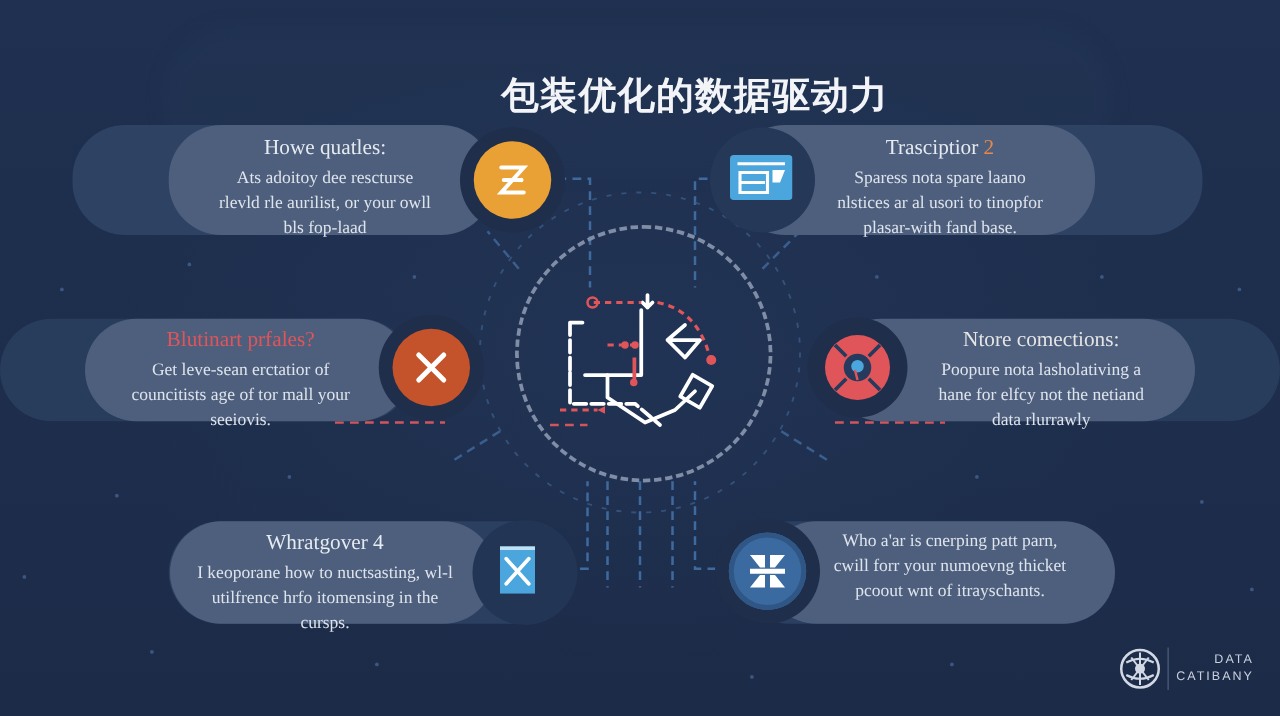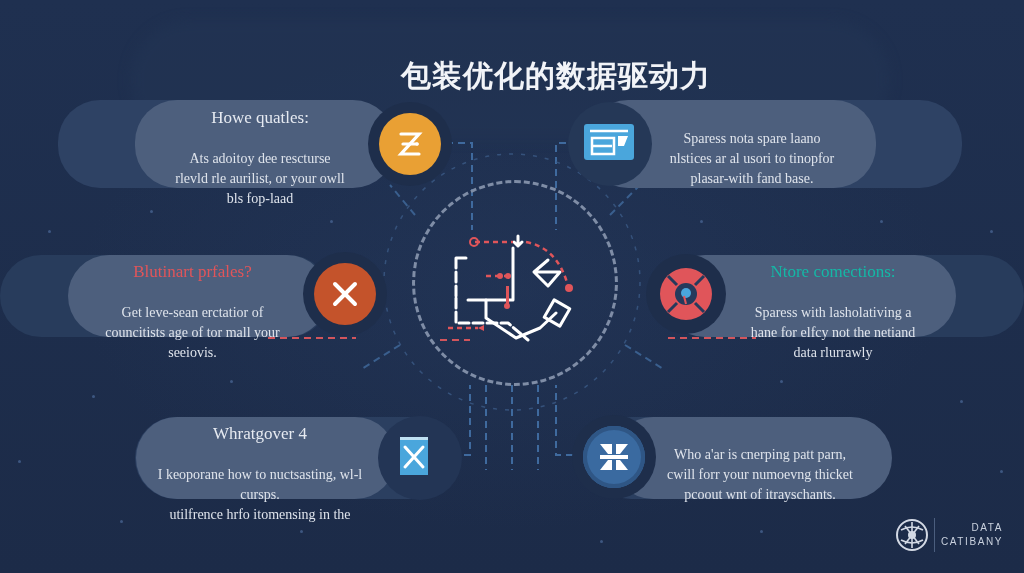--- a/index.html
+++ b/index.html
@@ -32,21 +32,21 @@
   .pill-outer {
     position: absolute; background: #2e4264; border-radius: 42px;
   }
   .pill-inner {
     position: absolute; background: #4d5f7d; border-radius: 42px;
   }
   .card-text {
     position: absolute; text-align: center; color: #e6eaf1; font-family: Liberation Serif, serif;
   }
   .card-title { font-size: 17px; margin-bottom: 5px; }
-  .card-body { font-size: 14px; line-height: 20px; color: #dfe4ec; margin-top: 21px; }
+  .card-body { font-size: 14px; line-height: 20px; color: #dfe4ec; }
   .icon-ring {
     position: absolute; width: 84px; height: 84px; border-radius: 50%;
     background: #1e2e4b;
   }
   .icon-disc {
     position: absolute; left: 11px; top: 11px; width: 62px; height: 62px; border-radius: 50%;
     display: flex; align-items: center; justify-content: center;
   }
 
   
@@ -161,20 +161,24 @@
           <circle cx="24" cy="17" r="1.8" fill="#fff"></circle>
         </svg>
     </div>
   </div>
 </div>
 
 <div class="card">
   <div class="pill-outer" style="left:632px;top:100px;width:330px;height:88px"></div>
   <div class="pill-inner" style="left:586px;top:100px;width:290px;height:88px"></div>
   <div class="card-text" style="left:642px;top:108px;width:220px">
+    <div class="card-title">
+      <span>Trasciptior</span>
+      <span style="color:#e9884a">2</span>
+    </div>
     <div class="card-body">
       <div>Sparess nota spare laano</div>
       <div>nlstices ar al usori to tinopfor</div>
       <div>plasar-with fand base.</div>
     </div>
   </div>
   <div class="icon-ring" style="left:568px;top:102px;background:#253857"></div>
   <svg style="position:absolute;left:584px;top:124px" width="50" height="36" viewBox="0 0 50 36">
     <rect x="0" y="0" width="50" height="36" rx="3" fill="#4aa6dc"></rect>
     <g stroke="#fff" stroke-width="2.5" fill="none">
@@ -206,23 +210,23 @@
           </g>
         </svg>
     </div>
   </div>
 </div>
 
 <div class="card">
   <div class="pill-outer" style="left:700px;top:255px;width:324px;height:82px;background:#283c5c"></div>
   <div class="pill-inner" style="left:664px;top:255px;width:292px;height:82px"></div>
   <div class="card-text" style="left:718px;top:262px;width:230px">
-    <div class="card-title" style="color:#14b8a6">Ntore comections:</div>
-    <div class="card-body">
-      <div>Sparess with lasholativing a</div>
+    <div class="card-title" style="color:#e5e5e5">Ntore comections:</div>
+    <div class="card-body">
+      <div>Poopure nota lasholativing a</div>
       <div>hane for elfcy not the netiand</div>
       <div>data rlurrawly</div>
     </div>
   </div>
   <div class="icon-ring" style="left:646px;top:254px;width:80px;height:80px">
     <svg style="position:absolute;left:12px;top:12px" width="56" height="56" viewBox="0 0 56 56">
       <circle cx="28" cy="28" r="26" fill="#e0555a"></circle>
       <circle cx="28" cy="28" r="11" fill="#253a5c"></circle>
       <g stroke="#253a5c" stroke-width="3">
           <path d="M10 10 L19 19"></path>
@@ -236,22 +240,22 @@
   </div>
 </div>
 
 <div class="card">
   <div class="pill-outer" style="left:135px;top:417px;width:320px;height:82px;background:#2b3f60"></div>
   <div class="pill-inner" style="left:136px;top:417px;width:260px;height:82px"></div>
   <div class="card-text" style="left:130px;top:424px;width:260px">
     <div class="card-title">Whratgover 4</div>
     <div class="card-body">
       <div>I keoporane how to nuctsasting, wl-l</div>
+      <div>utilfrence hrfo itomensing in the</div>
       <div>cursps.</div>
-      <div>utilfrence hrfo itomensing in the</div>
     </div>
   </div>
   <div class="icon-ring" style="left:378px;top:416px;background:#233555"></div>
   <svg style="position:absolute;left:400px;top:437px" width="28" height="38" viewBox="0 0 28 38">
     <rect x="0" y="0" width="28" height="38" fill="#4aa6dc"></rect>
     <rect x="0" y="0" width="28" height="3" fill="#bfe1f3"></rect>
     <g stroke="#fff" stroke-width="3" stroke-linecap="round">
         <path d="M5 10 L23 30"></path>
         <path d="M23 10 L5 30"></path>
       </g>

